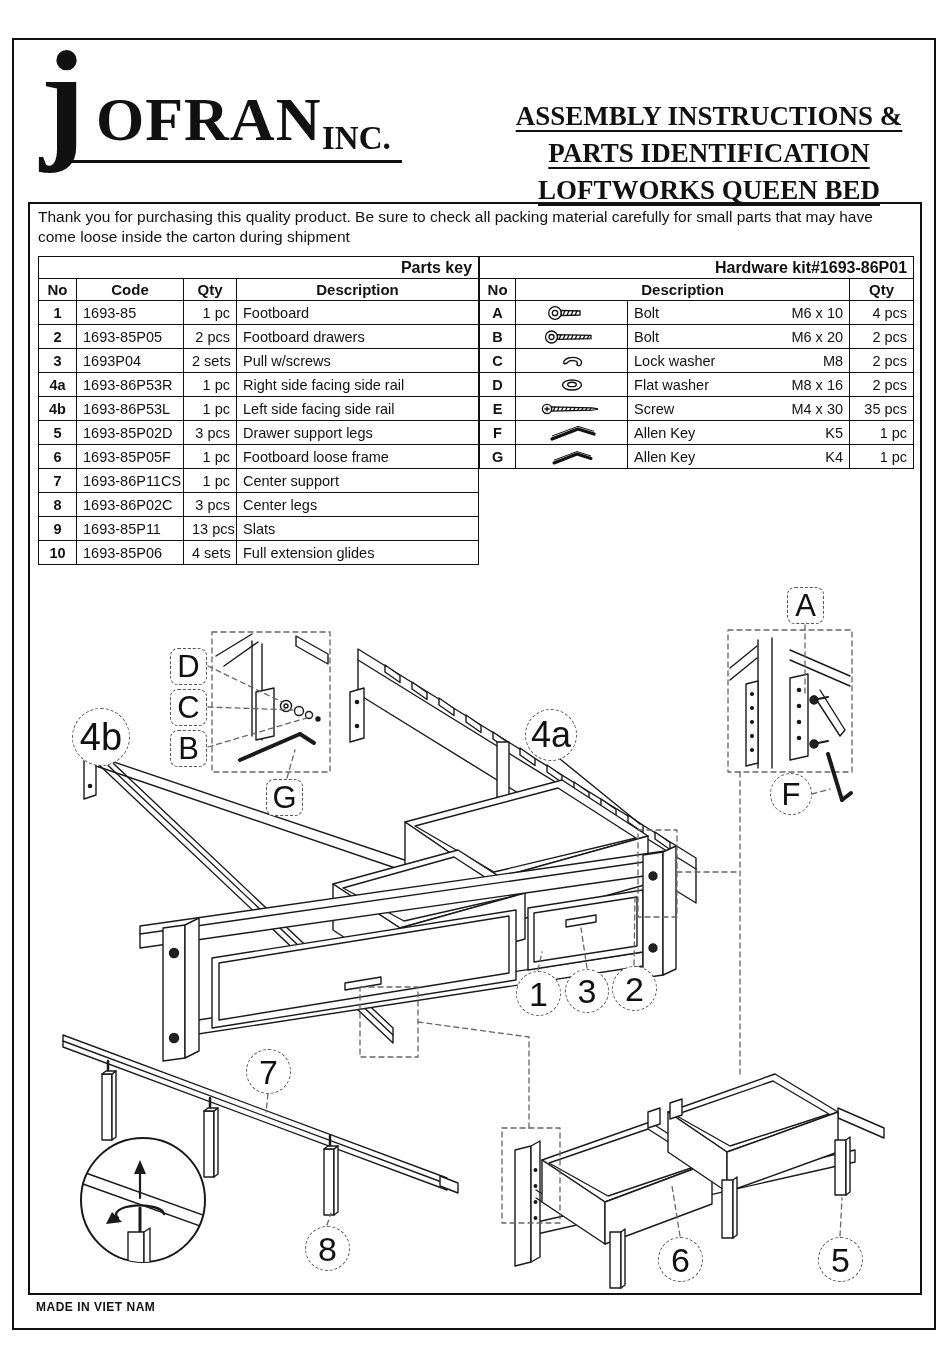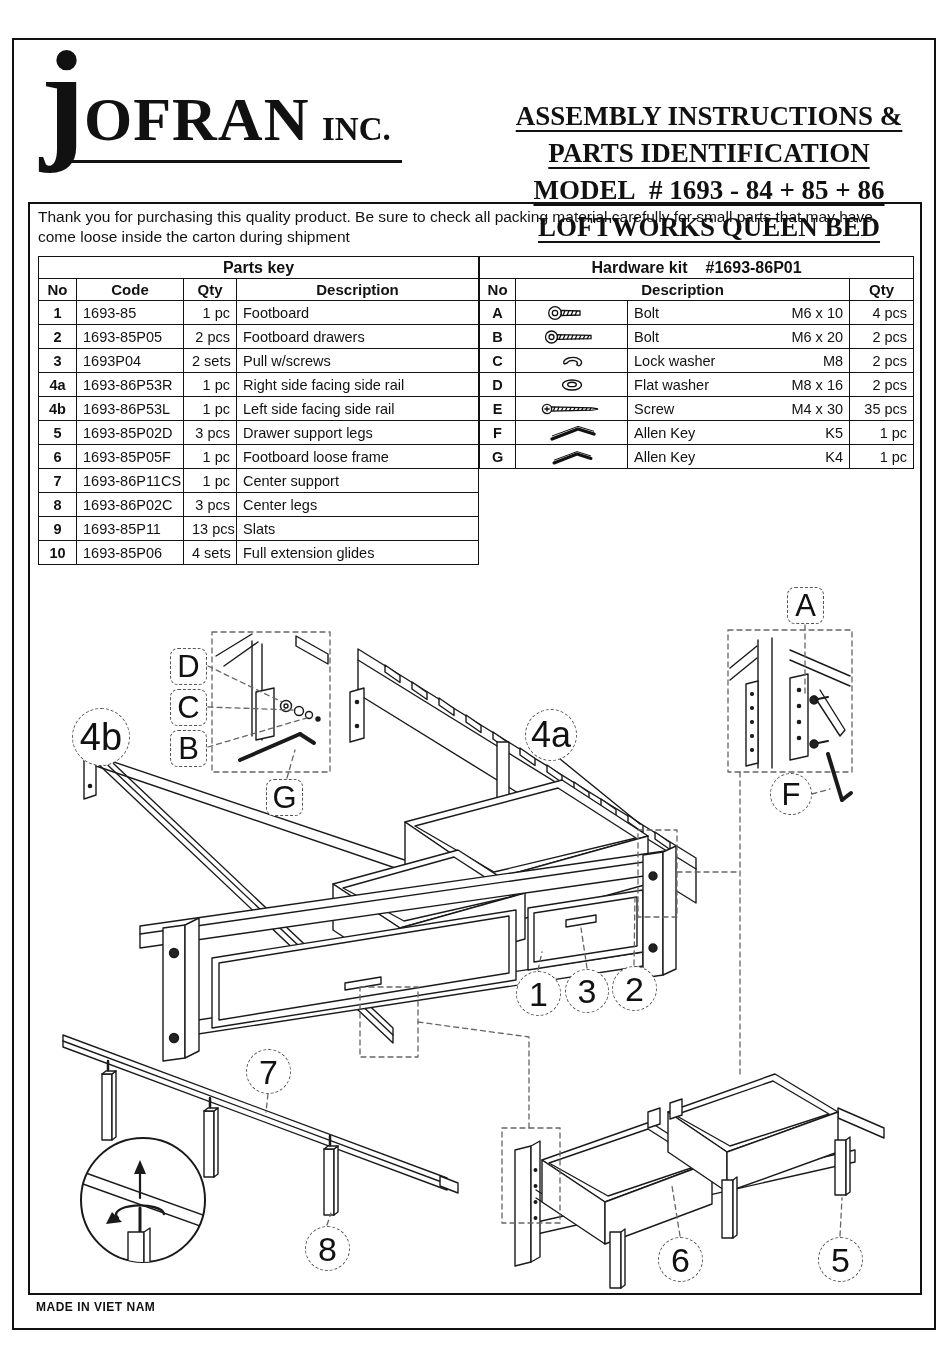--- a/index.html
+++ b/index.html
@@ -7,46 +7,46 @@
     position:relative; width:950px; height:1345px; background:#fff;
     font-family:"Liberation Sans","DejaVu Sans",sans-serif; color:#111;
     margin:0 auto; overflow:hidden;
   }
   .outer-border { position:absolute; left:12px; top:38px; width:920px; height:1288px; border:2px solid #111; }
   .content-box  { position:absolute; left:28px; top:202px; width:890px; height:1089px; border:2px solid #111; background:transparent; }
 
   
   .logo { position:absolute; left:36px; top:44px; width:420px; height:150px; }
   .logo-j     { position:absolute; left:4px;  top:-14px; font-family:"Liberation Serif","DejaVu Serif",serif; font-weight:bold; font-size:136px; line-height:1; }
-  .logo-ofran { position:absolute; left:48px; top:44px;  font-family:"Liberation Serif","DejaVu Serif",serif; font-weight:bold; font-size:62px; line-height:1; letter-spacing:1px; }
-  .logo-inc   { position:absolute; left:286px; top:69px; font-family:"Liberation Serif","DejaVu Serif",serif; font-weight:bold; font-size:33px; line-height:1; }
+  .logo-ofran { position:absolute; left:60px; top:44px;  font-family:"Liberation Serif","DejaVu Serif",serif; font-weight:bold; font-size:62px; line-height:1; letter-spacing:1px; }
+  .logo-inc   { position:absolute; left:286px; top:78px; font-family:"Liberation Serif","DejaVu Serif",serif; font-weight:bold; font-size:33px; line-height:1; }
   .logo-rule  { position:absolute; left:24px; top:116px; width:342px; height:3px; background:#111; }
 
   .title-block { position:absolute; left:488px; top:50px; width:442px; text-align:center;margin-top:48px; }
   .title-line {
     font-family:"Liberation Serif","DejaVu Serif",serif; font-weight:bold; font-size:27px; line-height:37px;
     text-decoration:underline; text-decoration-thickness:2px; text-underline-offset:5px; white-space:nowrap;
   }
 
   
   .intro { position:absolute; left:38px; top:207px; width:862px; font-size:15.5px; line-height:1.32; }
 
   
   .tables { position:absolute; left:38px; top:256px; display:flex; align-items:flex-start; }
   table.tbl { border-collapse:collapse; table-layout:fixed; }
   .tbl th, .tbl td { border:1.7px solid #111; padding:0 6px; font-size:14.5px; height:23px; overflow:hidden; white-space:nowrap; background:#fff; }
-  .tbl .t-title { font-weight:bold; font-size:16px; text-align:center; height:21px; }
+  .tbl .t-title { font-weight:bold; font-size:16px; text-align:right; height:21px; }
   .tbl .t-col   { font-weight:bold; font-size:15px; text-align:center; height:21px; }
   .tbl td.c-no  { font-weight:bold; text-align:center; }
   .tbl td.c-qty { text-align:right; padding-left:8px; }
   .tbl td.c-icon { text-align:center; padding:0 4px; }
   .tbl td.c-hdesc .hd-wrap { display:flex; justify-content:space-between; align-items:flex-end; }
   .hw-icon svg { display:block; margin:0 auto; }
   .kit-title span { display:inline-block; }
-  .kit-num { margin-left:18px; }
+  .kit-num { }
 
   
   svg.diagram { position:absolute; left:0; top:0; pointer-events:none; }
   .callout {
     position:absolute; display:flex; align-items:center; justify-content:center;
     border:1.8px dashed #555; background:#fff; line-height:1; box-sizing:border-box;
   }
   .callout.circle { border-radius:50%; }
   .callout.box    { border-radius:8px; }
 
@@ -62,21 +62,20 @@
   <div class="logo">
     <span class="logo-j">j</span>
     <span class="logo-ofran">OFRAN</span>
     <span class="logo-inc">INC.</span>
     <div class="logo-rule"></div>
   </div>
 
   <div class="title-block">
     <div class="title-line">ASSEMBLY INSTRUCTIONS &amp;</div>
     <div class="title-line">PARTS IDENTIFICATION</div>
-    <div class="title-line">MODEL&nbsp; # 1693 - 84 + 85 + 86</div>
     <div class="title-line">LOFTWORKS QUEEN BED</div>
   </div>
 
   <div class="content-box"></div>
 
   <div class="intro">Thank you for purchasing this quality product. Be sure to check all packing material carefully for small parts that may have come loose inside the carton during shipment</div>
 
   <div class="tables">
     <table class="tbl" style="width:440px">
       <colgroup>

